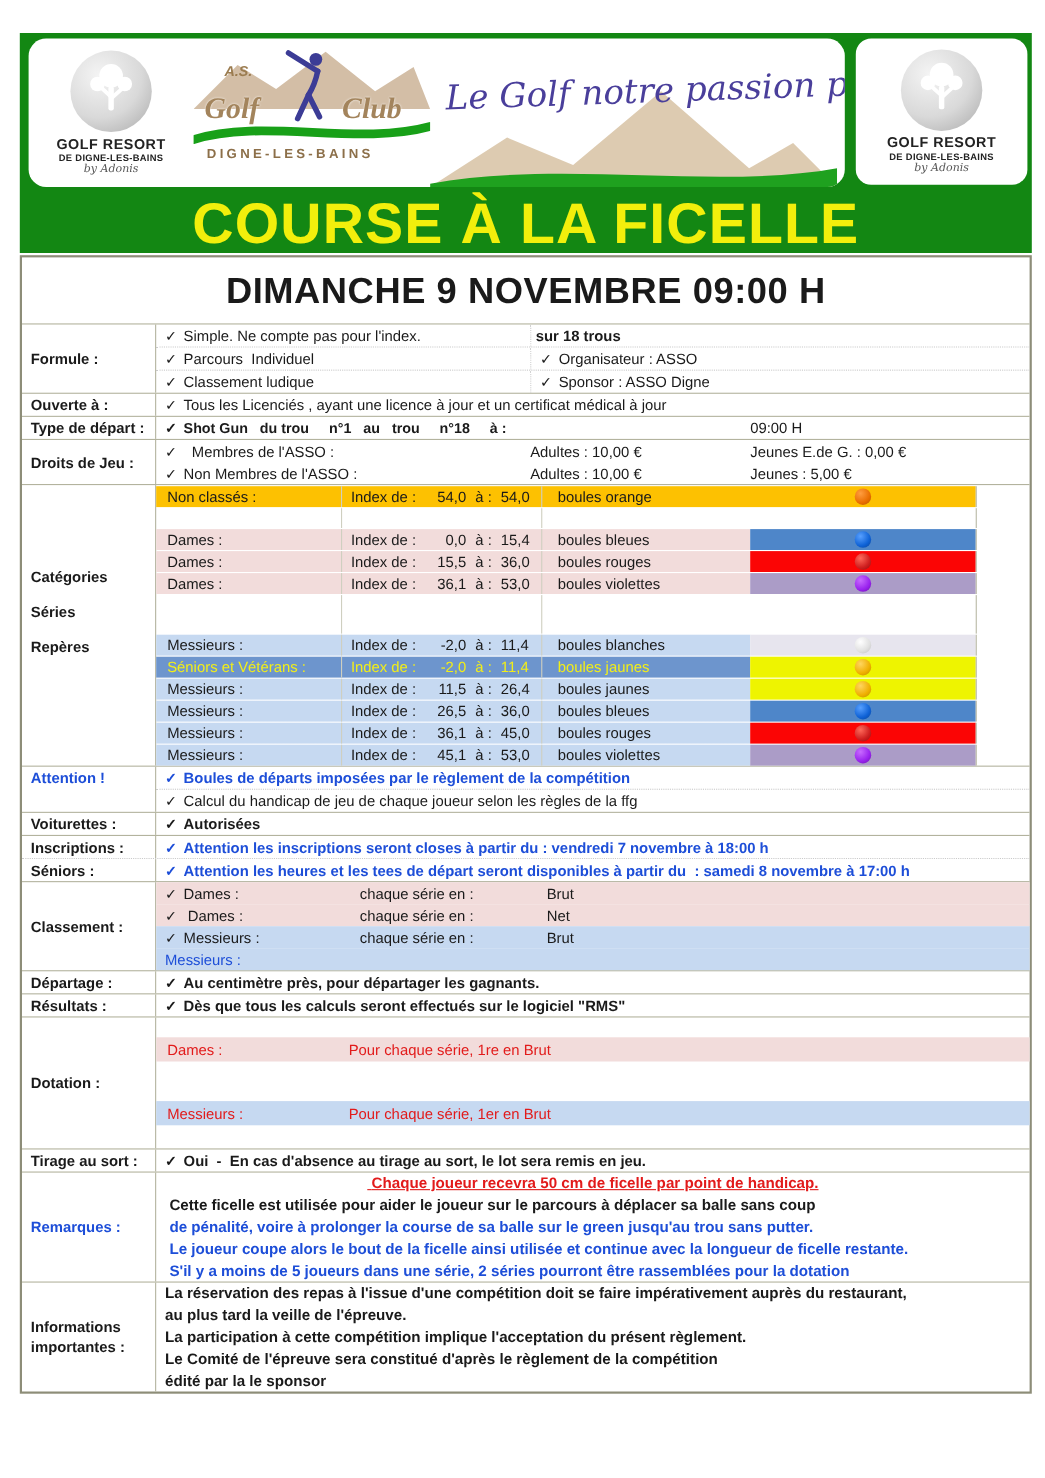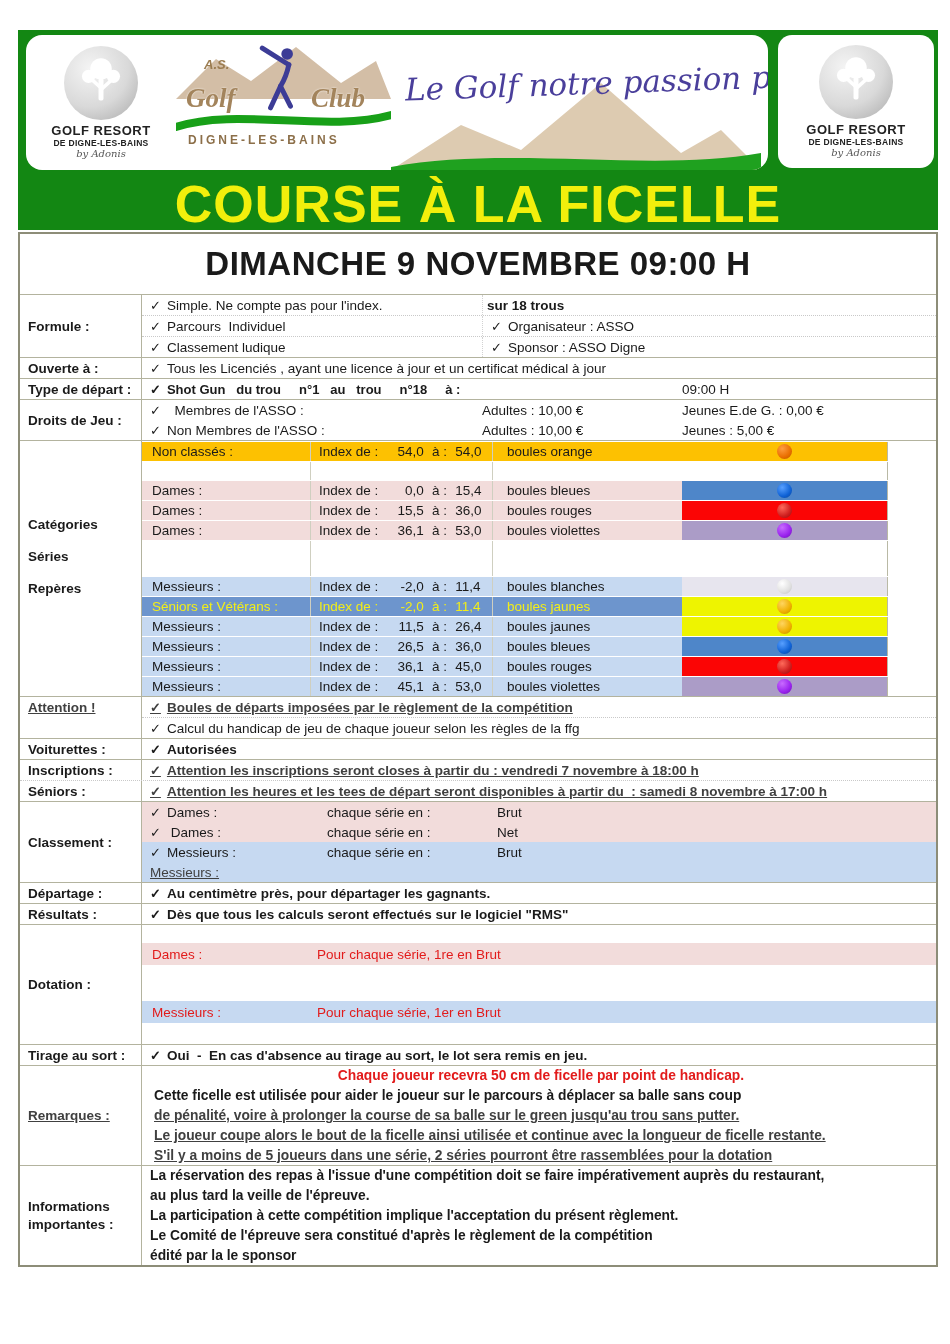--- a/index.html
+++ b/index.html
@@ -41,21 +41,21 @@
   .trow{display:flex;border-top:1px solid #b3b39e;box-sizing:border-box;}
   .trow:first-child{border-top:none;}
   .tlabel{width:122px;min-width:122px;border-right:1px solid #b3b39e;box-sizing:border-box;
           padding-left:8px;font-size:13.5px;font-weight:700;display:flex;align-items:center;}
   .tlabel.top{align-items:flex-start;padding-top:3px;}
   .tcontent{flex:1;min-width:0;}
   .col{display:flex;flex-direction:column;}
   .line{height:20px;display:flex;align-items:center;font-size:13.5px;}
   .pre{white-space:pre-wrap;}
   .bold{font-weight:700;}
-  .red{color:#404040;text-decoration:underline;}
+  .red{color:#1d4ed8;}
   .chk{margin:0 6px 0 8px;font-size:13px;}
 
   .date-row{height:60px;}
   .date-val{flex:1;display:flex;align-items:center;justify-content:center;
             font-size:33px;font-weight:800;letter-spacing:.5px;}
 
   .f-line{height:20px;display:flex;align-items:center;font-size:13.5px;}
   .f-line + .f-line{border-top:1px dotted #c9c9c9;}
   .f-left{width:340px;display:flex;align-items:center;}
   .f-right{flex:1;display:flex;align-items:center;border-left:1px dotted #d2d2d2;height:100%;}
@@ -106,21 +106,21 @@
   .cl-mid{width:170px;}
   .cl-mode{flex:1;}
 
   .dot-sp{height:18px;}
   .dot-band{height:22px;display:flex;align-items:center;font-size:13.5px;color:#e21b1b;}
   .dot-band.pink{background:#f2dcdb;}
   .dot-band.blue{background:#c6d9f1;}
   .dot-who{width:165px;padding-left:10px;}
 
   .rm-line{height:20px;display:flex;align-items:center;font-size:13.8px;font-weight:700;padding-left:12px;}
-  .rm-title{justify-content:center;padding-left:0;color:#e21b1b;}
+  .rm-title{justify-content:center;padding-left:0;color:#e21b1b;text-decoration:underline;}
   .info-line{height:20px;display:flex;align-items:center;font-size:13.8px;font-weight:700;padding-left:8px;}
 </style>
 </head>
 <body>
 
 <div class="page">
 
   <div class="header">
     <div class="header-card">
       <div class="resort-block">

